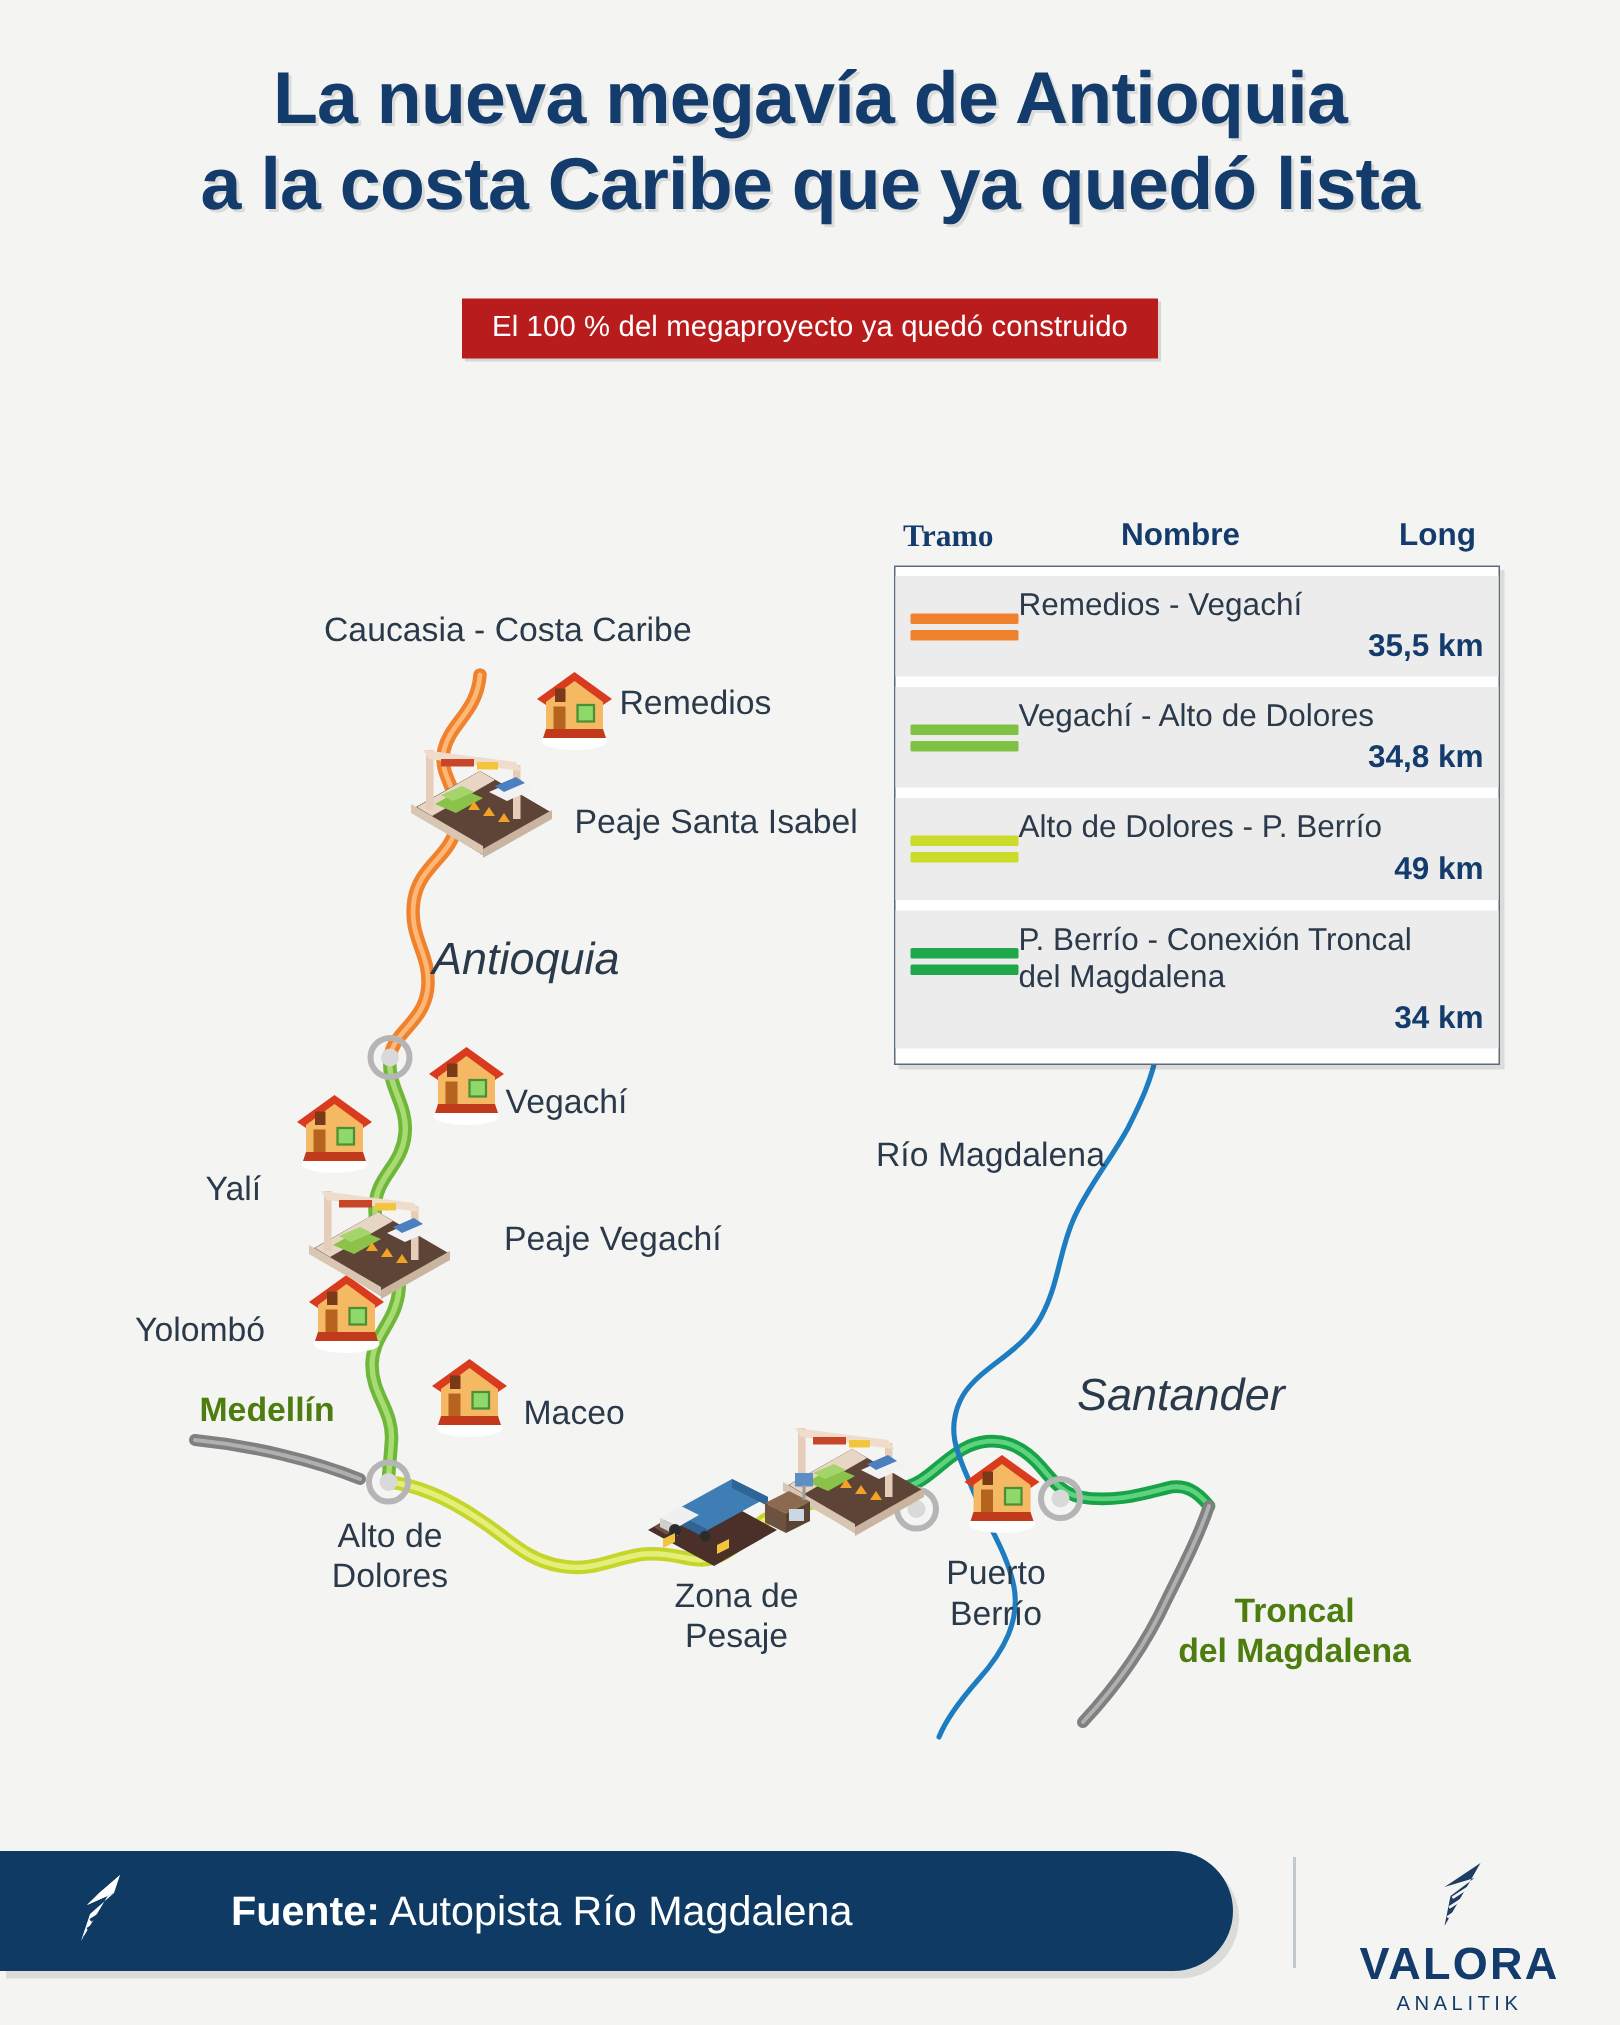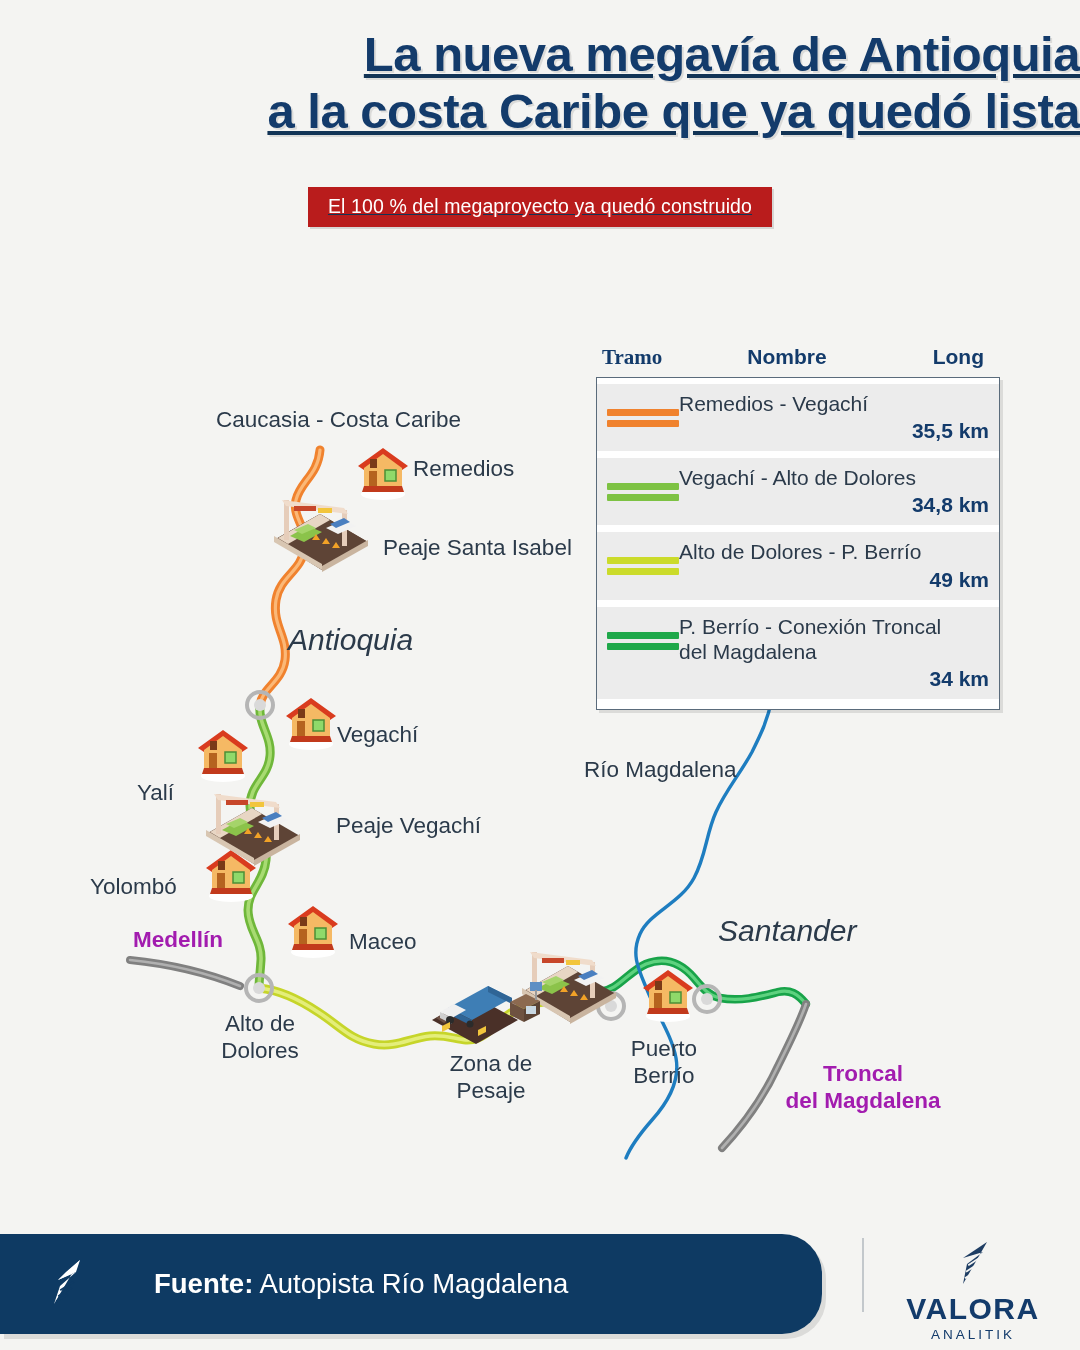--- a/index.html
+++ b/index.html
@@ -6,21 +6,21 @@
   html,body { width:1080px; height:1350px; }
   body {
     background:#F4F4F2;
     font-family:"Liberation Sans", sans-serif;
     color:#123456;
     position:relative;
     overflow:hidden;
   }
 
   
-  #header { padding-top:26px; text-align:right;text-decoration:underline; }
+  #header { padding-top:38px; text-align:center; }
   #title {
     font-size:49px; font-weight:bold; line-height:1.16;
     color:#133B6B; letter-spacing:-0.5px;
     text-shadow:2px 2px 0 rgba(0,0,0,0.10);
     white-space:pre-line;
   }
   #subtitle-wrap { margin-top:47px; display:flex; justify-content:center; }
   #subtitle {
     background:#b91c1c; color:#FFFFFF;
     font-size:19.5px; font-weight:500;
@@ -28,21 +28,21 @@
     box-shadow:2px 2px 0 rgba(0,0,0,0.12);
     letter-spacing:0.1px;
   }
 
   
   #map { position:absolute; left:0; top:300px; width:892px; height:920px; }
   #map svg.routes { position:absolute; left:0; top:0; width:1080px; height:920px; }
 
   .maplabel { position:absolute; font-size:22.5px; color:#2B3A4A; line-height:1.22; white-space:pre-line; }
   .maplabel.dept { font-style:italic; font-size:30px; color:#2B3A4A; }
-  .maplabel.bold { font-weight:bold; color:#a21caf; }
+  .maplabel.bold { font-weight:bold; color:#4d7c0f; }
   .maplabel.center { text-align:center; }
 
   
   .icon { position:absolute; }
 
   
   #legend { position:absolute; left:596px; top:345px; width:404px; }
   #legend-head { display:flex; padding:0 6px 7px 6px; }
   #legend-head .h { font-size:21px; font-weight:bold; color:#133B6B; }
   #legend-head .h1 { width:86px;font-family:Liberation Serif, serif; }
@@ -57,21 +57,21 @@
   .legend-row:last-child { margin-bottom:4px; }
   .legend-swatch { width:72px; flex:0 0 72px; padding-top:18px; }
   .legend-swatch .bar { height:7px; border-radius:1px; margin-bottom:4px; }
   .legend-text { flex:1; }
   .legend-name { font-size:21px; color:#2B3A4A; line-height:1.2; }
   .legend-long { font-size:21px; font-weight:bold; color:#133B6B; text-align:right; margin-top:3px; }
 
   
   #footer { position:absolute; left:0; top:1226px; width:1080px; height:100px; }
   #footer-bar {
-    position:absolute; left:0; top:8px; width:822px; height:100px;
+    position:absolute; left:0; top:8px; width:822px; height:80px;
     background:#0E3A63; border-radius:0 40px 40px 0;
     box-shadow:4px 5px 0 rgba(0,0,0,0.10);
     display:flex; align-items:center;
   }
   #footer-logo { margin-left:46px; width:46px; height:52px; flex:0 0 46px; }
   #footer-text { margin-left:62px; font-size:27.5px; color:#FFFFFF; }
   #footer-text b { font-weight:bold; }
   #footer-divider { position:absolute; left:862px; top:12px; width:1.5px; height:74px; background:#C3C8CC; }
   #brand { position:absolute; left:888px; top:14px; width:170px; text-align:center; }
   #brand-mark { height:46px; }

